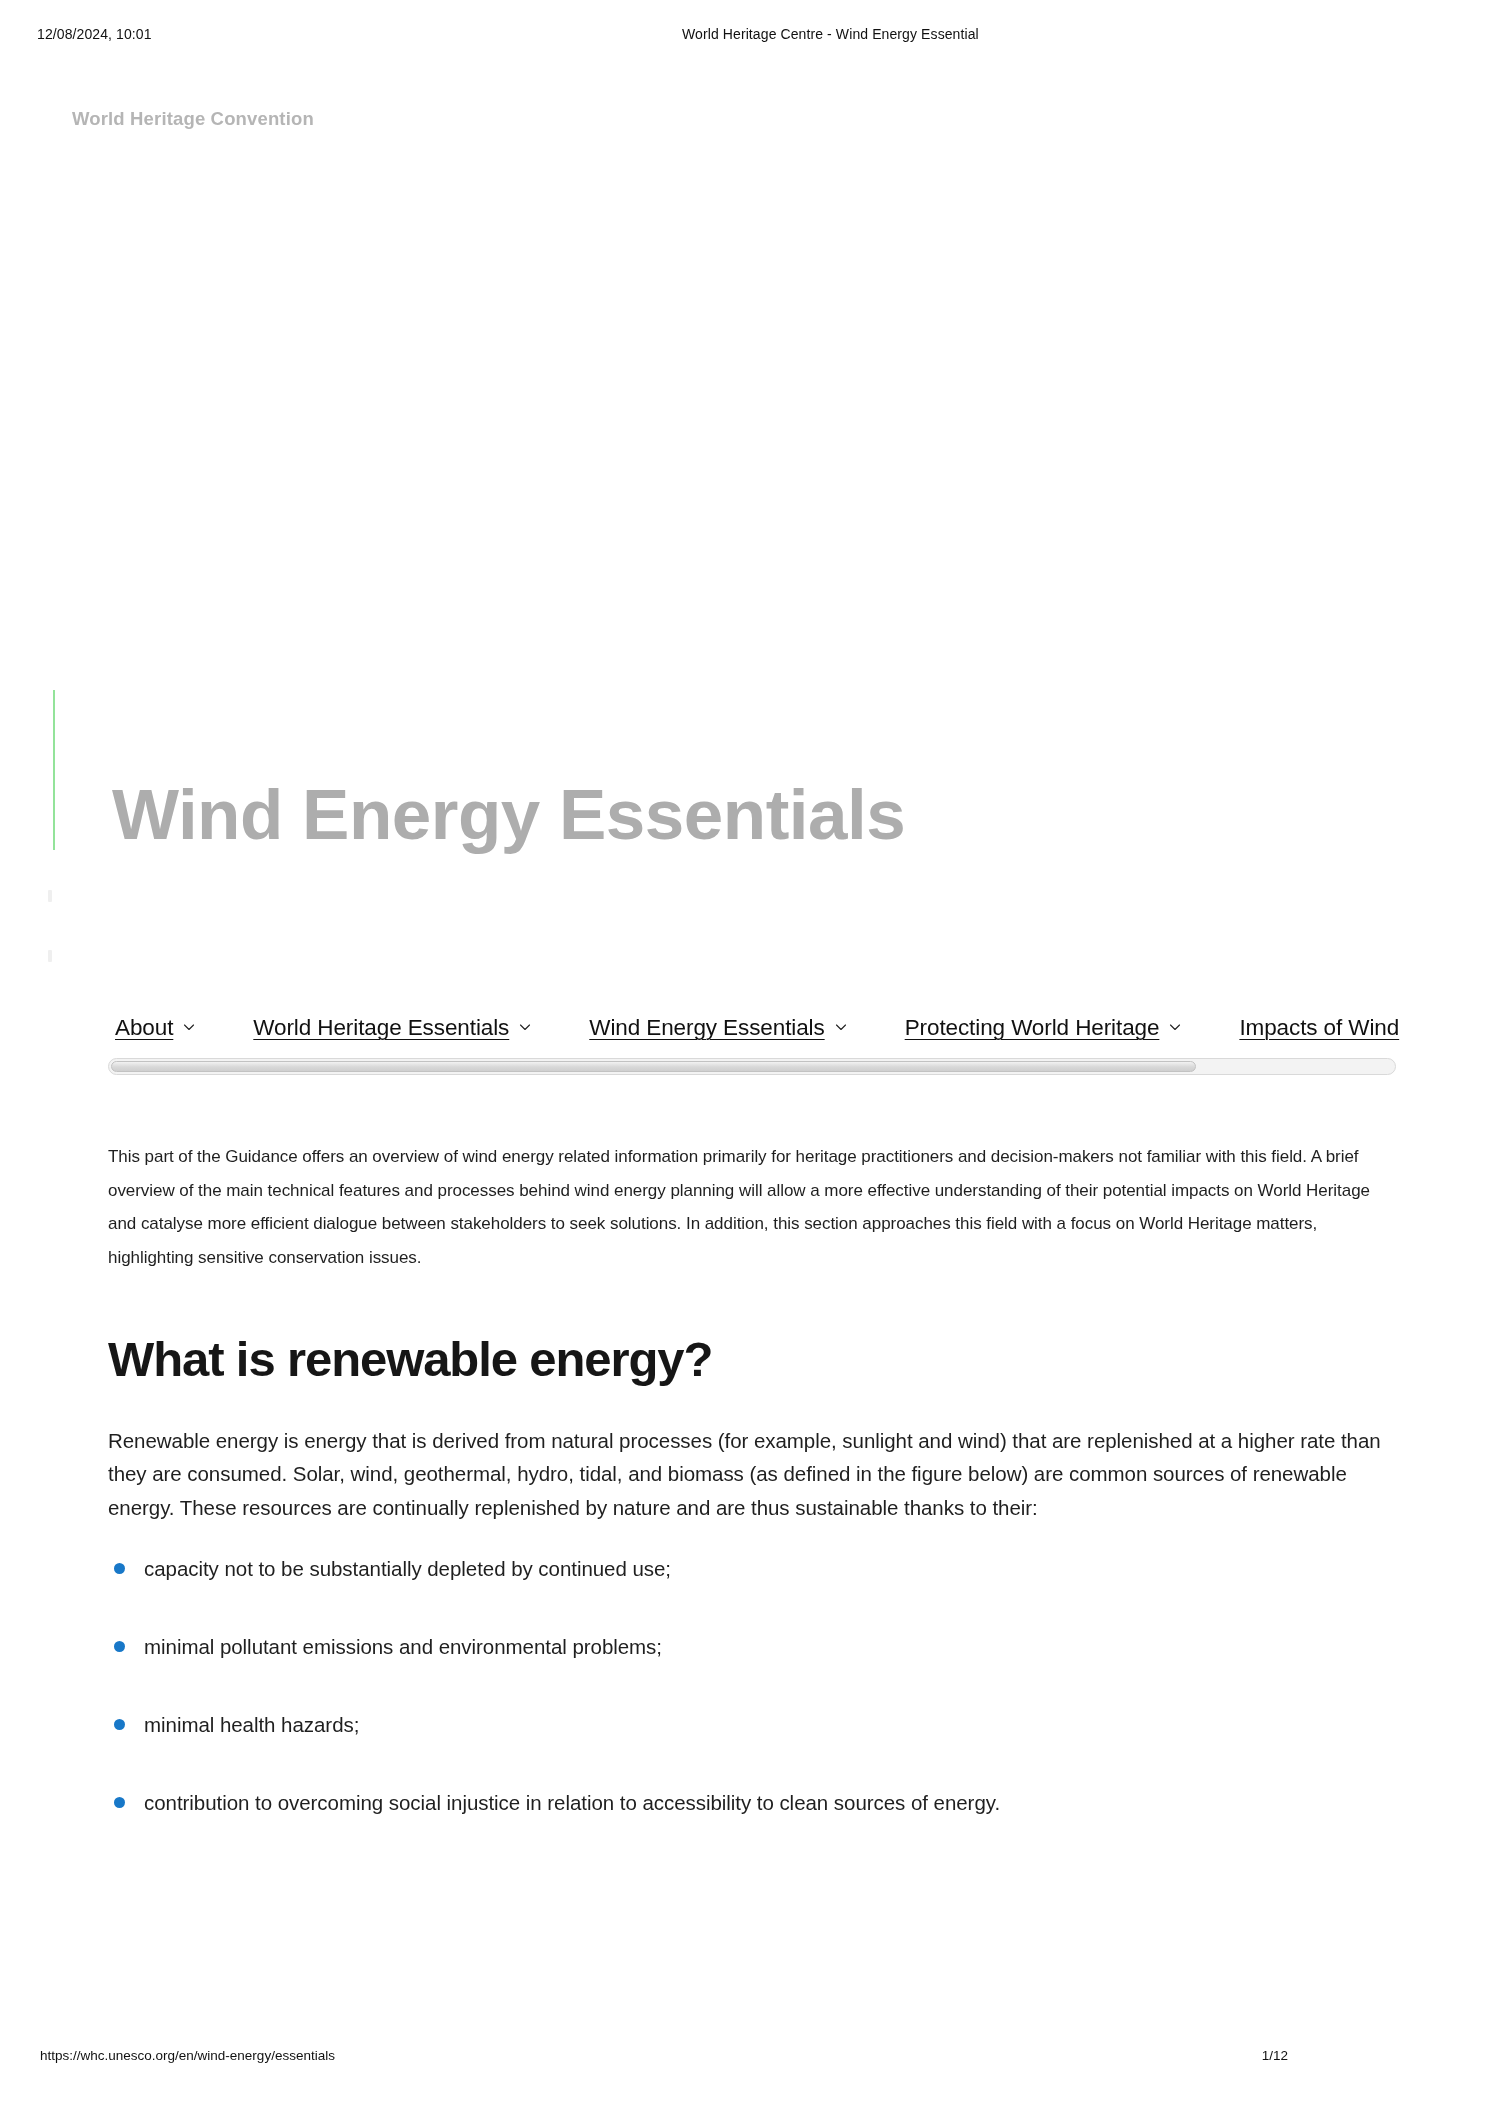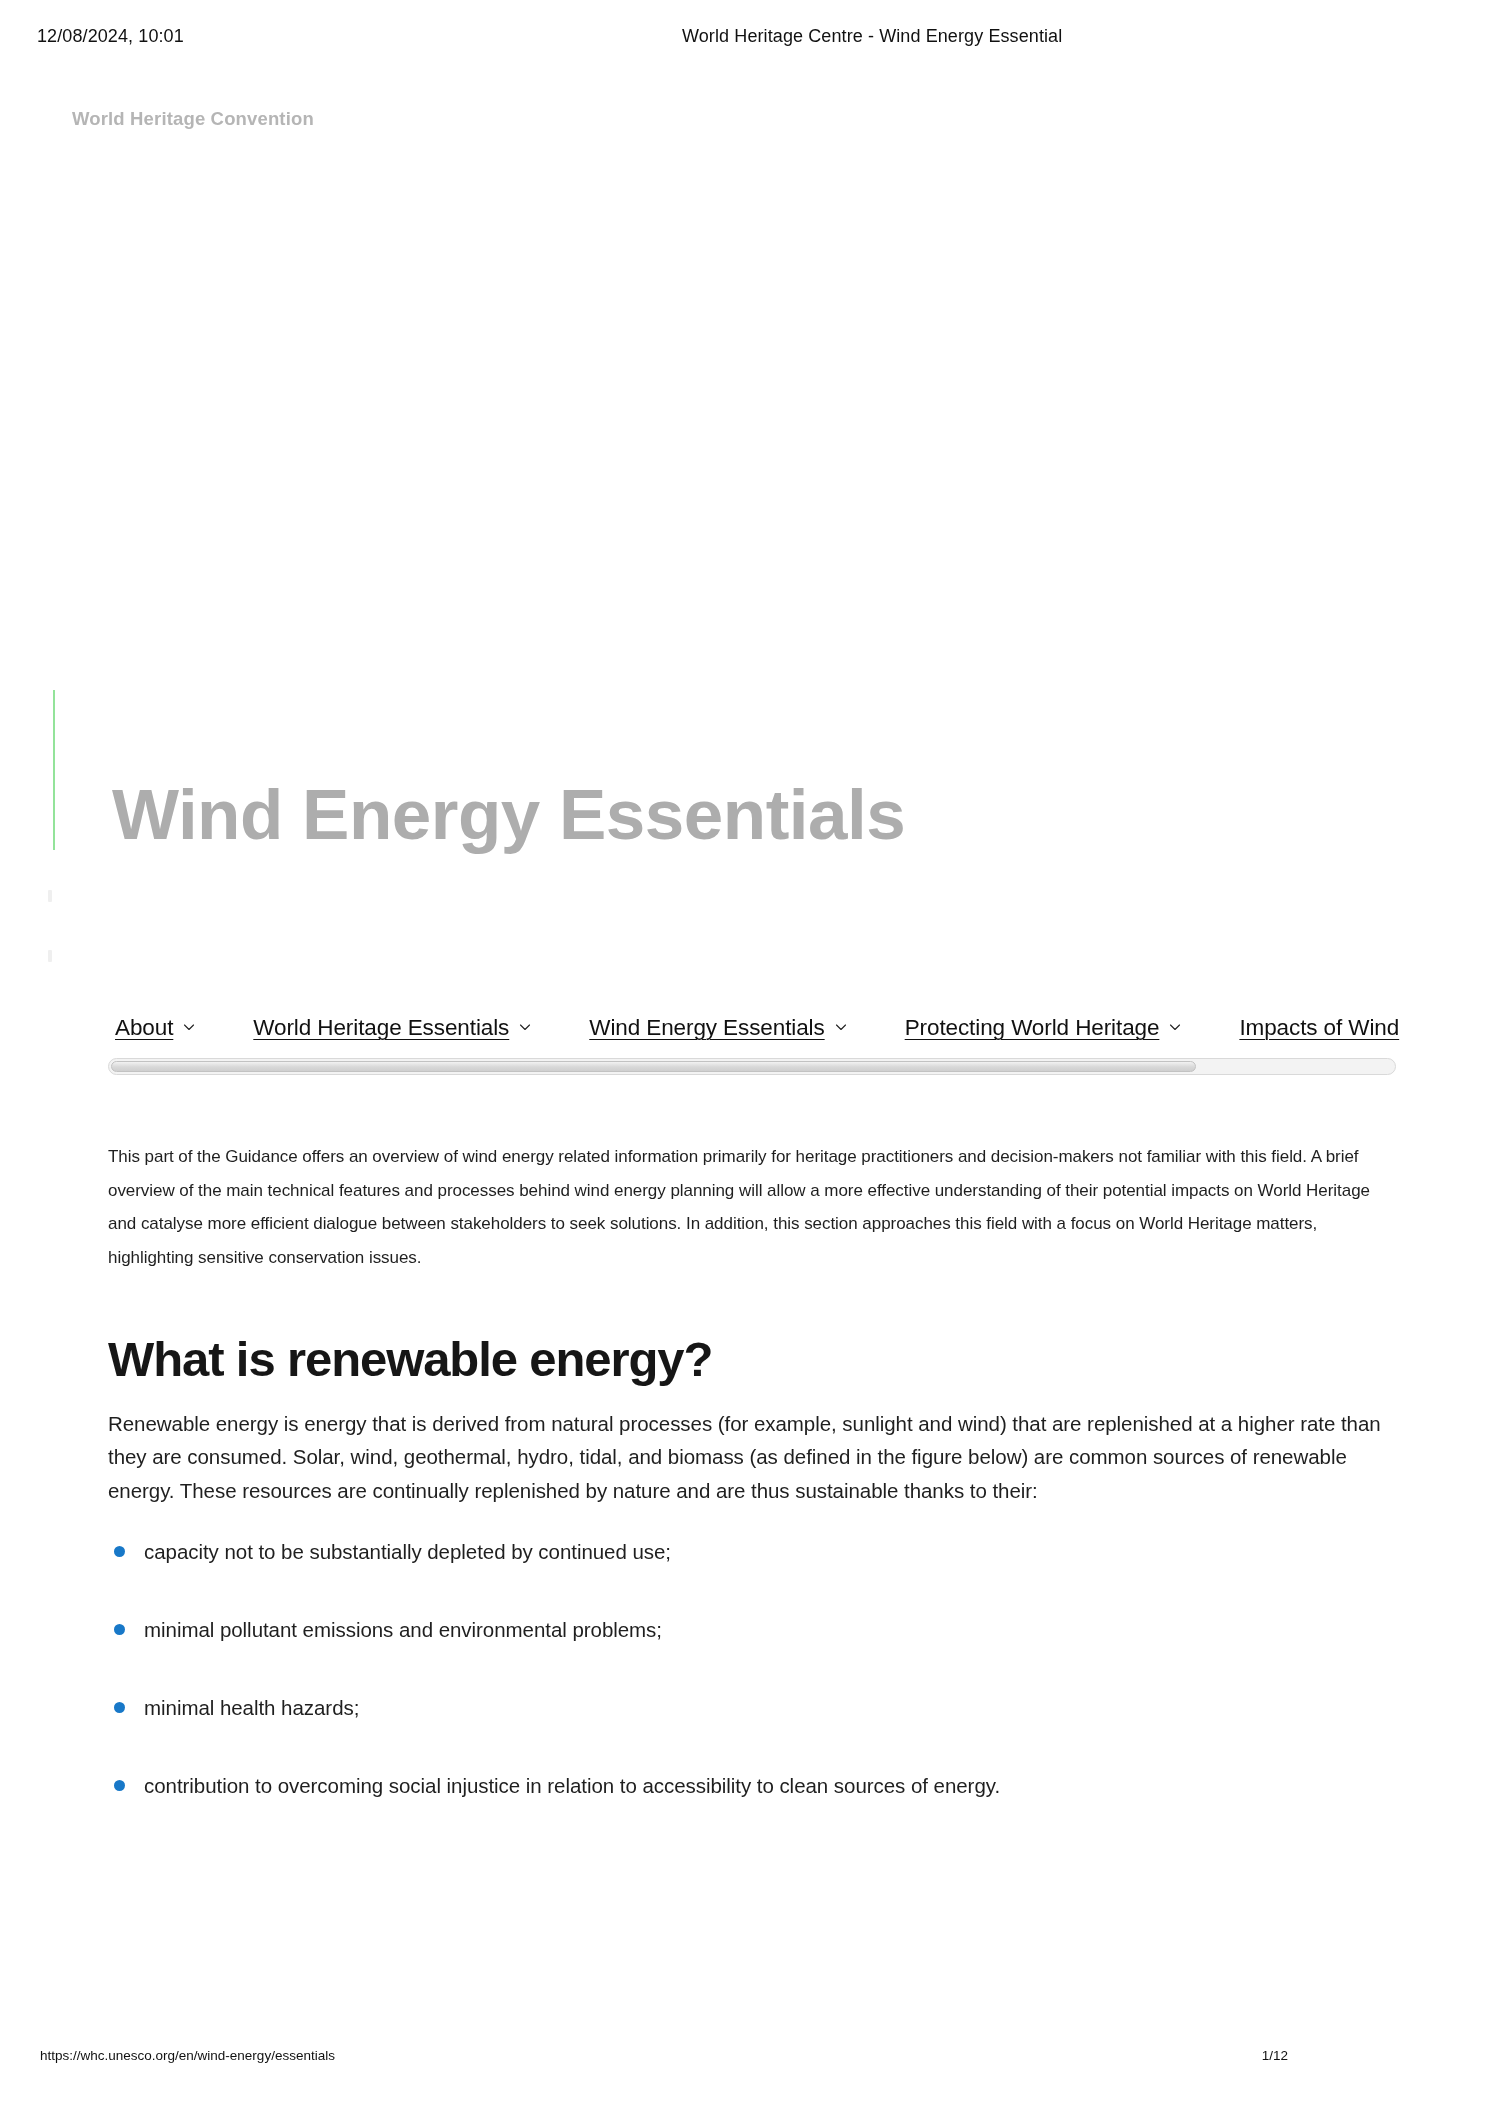--- a/index.html
+++ b/index.html
@@ -22,21 +22,21 @@
     box-sizing: border-box;
   }
 
   
   .print-header {
     position: absolute;
     top: 26px;
     left: 0;
     width: 1497px;
     height: 20px;
-    font-size: 18px;
+    font-size: 14px;
     color: #111;
     letter-spacing: 0.1px;
   }
   .print-header .ph-date {
     position: absolute;
     left: 37px;
     top: 0;
     white-space: nowrap;
   }
   .print-header .ph-title {
@@ -185,21 +185,21 @@
   }
   .section-heading {
     margin: 59px 0 0 0;
     font-size: 49px;
     font-weight: bold;
     color: #161616;
     letter-spacing: -1.1px;
     line-height: 1.1;
   }
   .body-par {
-    margin: 20px 0 0 0;
+    margin: 37px 0 0 0;
     font-size: 20.5px;
     line-height: 33.5px;
     color: #1f1f1f;
     letter-spacing: -0.05px;
   }
   .bullets {
     list-style: none;
     margin: 30px 0 0 0;
     padding: 0;
   }

